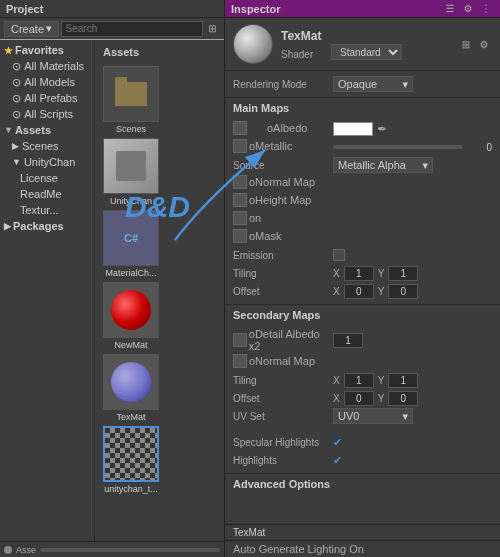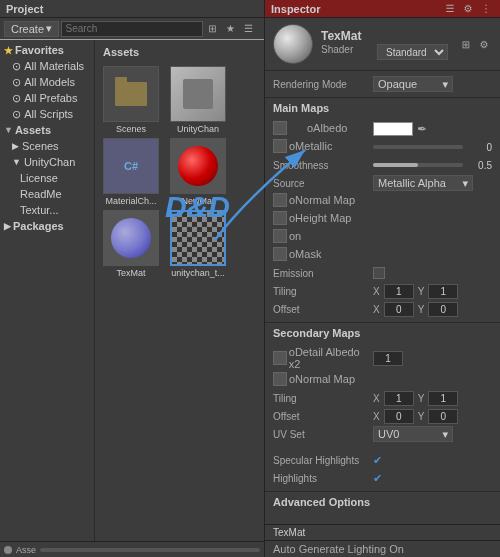--- a/index.html
+++ b/index.html
@@ -1,20 +1,20 @@
 <!DOCTYPE html>
 <html><head>
   <meta charset="utf-8">
   <style>
     * { box-sizing: border-box; margin: 0; padding: 0; font-family: Arial, sans-serif; font-size: 11px; }
     body { width: 500px; height: 557px; overflow: hidden; background: #3c3c3c; display: flex; }
 
     
     .left-panel {
-      width: 265px;
+      width: 225px;
       height: 557px;
       background: #3c3c3c;
       display: flex;
       flex-direction: column;
       border-right: 1px solid #222;
     }
 
     .panel-header {
       background: #3c3c3c;
       color: #ccc;
@@ -242,21 +242,21 @@
     
     .right-panel {
       flex: 1;
       background: #3c3c3c;
       display: flex;
       flex-direction: column;
       overflow: hidden;
     }
 
     .inspector-header {
-      background: #7f1d1d;
+      background: #701a75;
       border-bottom: 1px solid #222;
       padding: 2px 6px;
       display: flex;
       align-items: center;
       height: 18px;
     }
 
     .inspector-title {
       color: #ccc;
       font-weight: bold;
@@ -293,22 +293,22 @@
     }
 
     .material-name {
       color: #ccc;
       font-size: 12px;
       font-weight: bold;
     }
 
     .material-row {
       display: flex;
-      align-items: flex-start;
-      gap: 6px;
+      align-items: flex-end;
+      gap: 0;
       margin-top: 1px;
     }
 
     .material-row-label {
       color: #aaa;
       font-size: 10px;
       width: 50px;
     }
 
     .shader-select {
@@ -691,31 +691,20 @@
           <div class="insp-value">
             <div class="slider-container">
               <div class="slider-track">
                 <div class="slider-fill" style="width:0%;"></div>
               </div>
               <span class="slider-val">0</span>
             </div>
           </div>
         </div>
 
-        <div class="insp-row">
-          <span class="insp-label">Smoothness</span>
-          <div class="insp-value">
-            <div class="slider-container">
-              <div class="slider-track">
-                <div class="slider-fill" style="width:50%;"></div>
-              </div>
-              <span class="slider-val">0.5</span>
-            </div>
-          </div>
-        </div>
 
         <div class="insp-row">
           <span class="insp-label">Source</span>
           <div class="insp-value">
             <div class="dropdown-field" style="min-width:100px;">
               <span>Metallic Alpha</span>
               <span>▾</span>
             </div>
           </div>
         </div>

